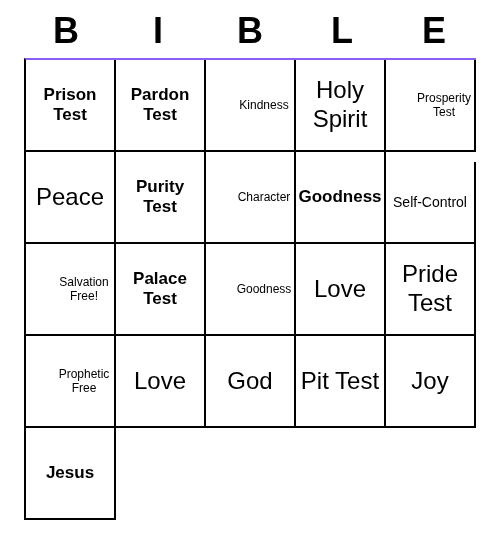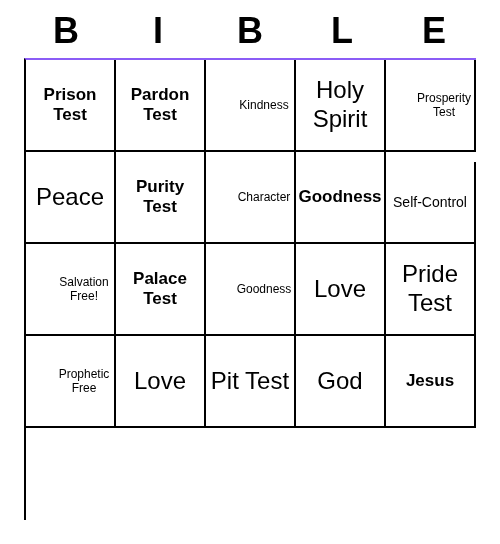--- a/index.html
+++ b/index.html
@@ -81,16 +81,17 @@
     <div class="cell small">Character</div>
     <div class="cell medium">Goodness</div>
     <div class="cell medium-small">Self-Control</div>
     <div class="cell small">Salvation Free!</div>
     <div class="cell medium">Palace Test</div>
     <div class="cell small">Goodness</div>
     <div class="cell large">Love</div>
     <div class="cell large">Pride Test</div>
     <div class="cell small">Prophetic Free</div>
     <div class="cell large">Love</div>
+    <div class="cell large">God</div>
     <div class="cell large">Pit Test</div>
-    <div class="cell large">God</div>
+    <div class="cell large">Joy</div>
     <div class="cell medium">Jesus</div>
   </div>
 
 </body></html>

